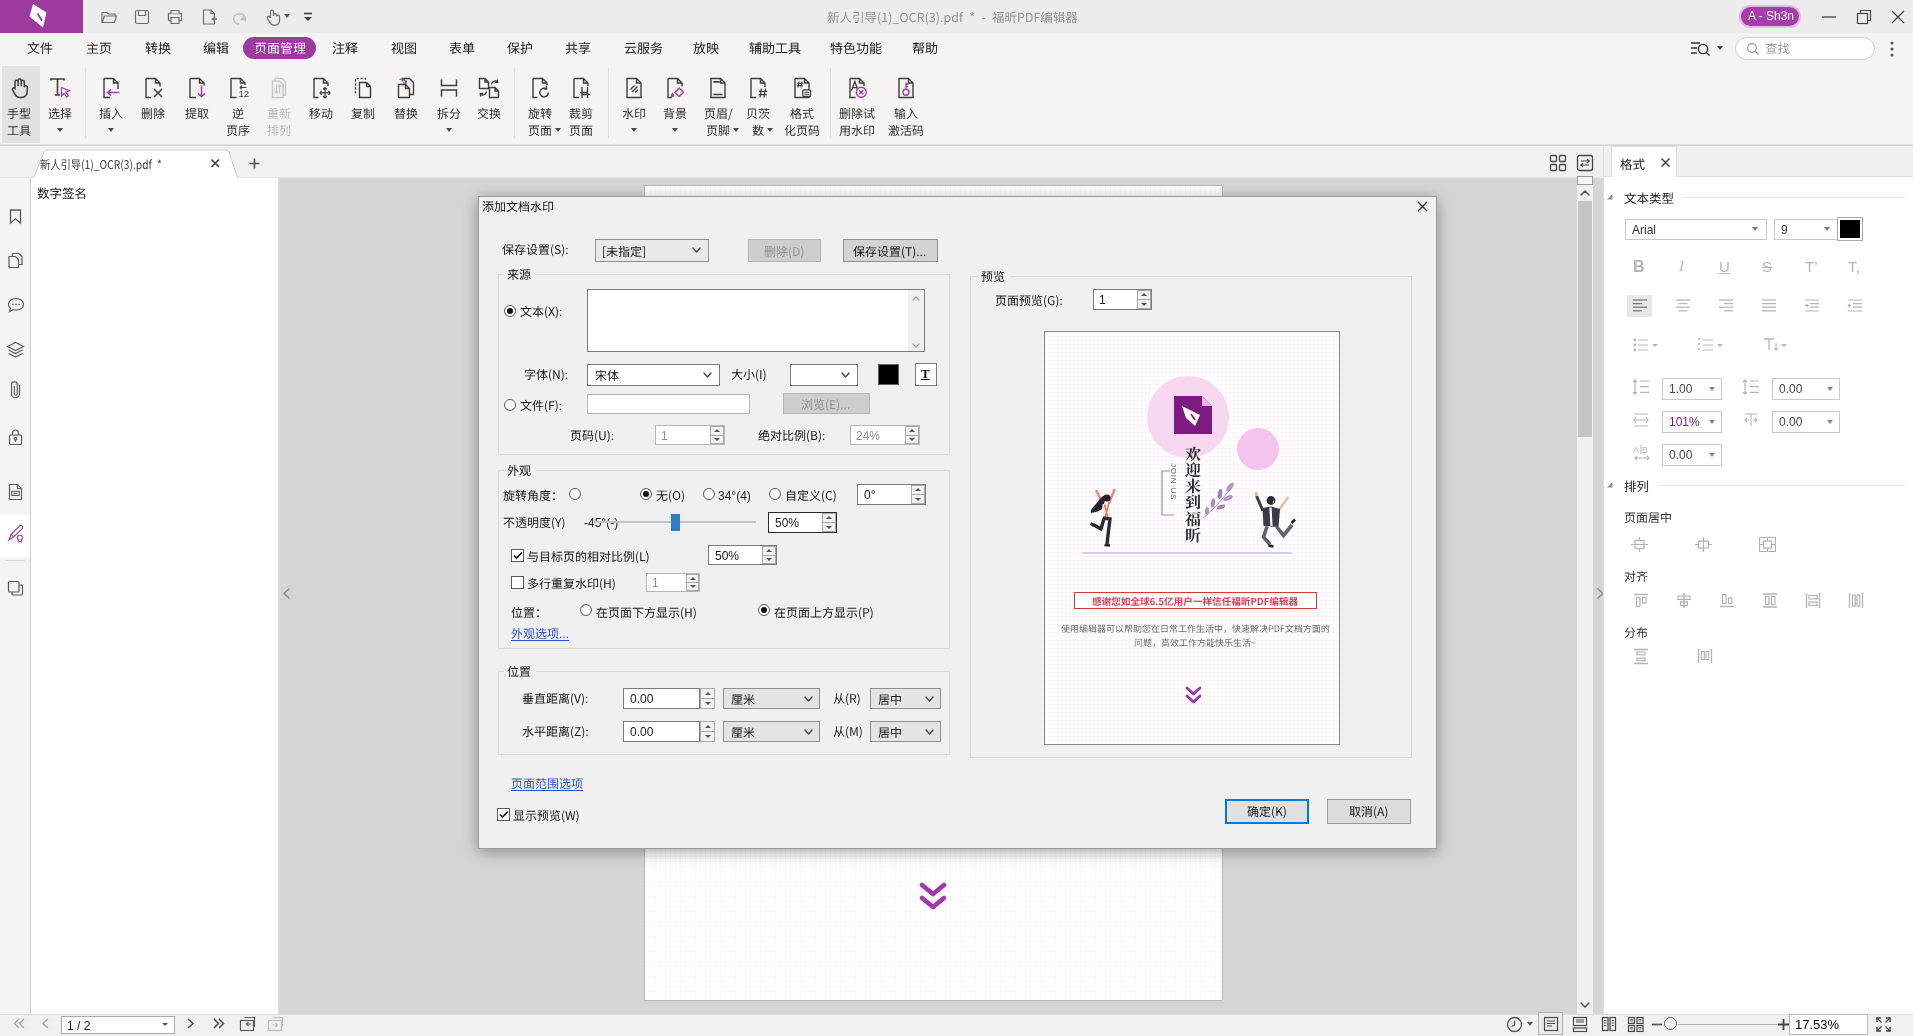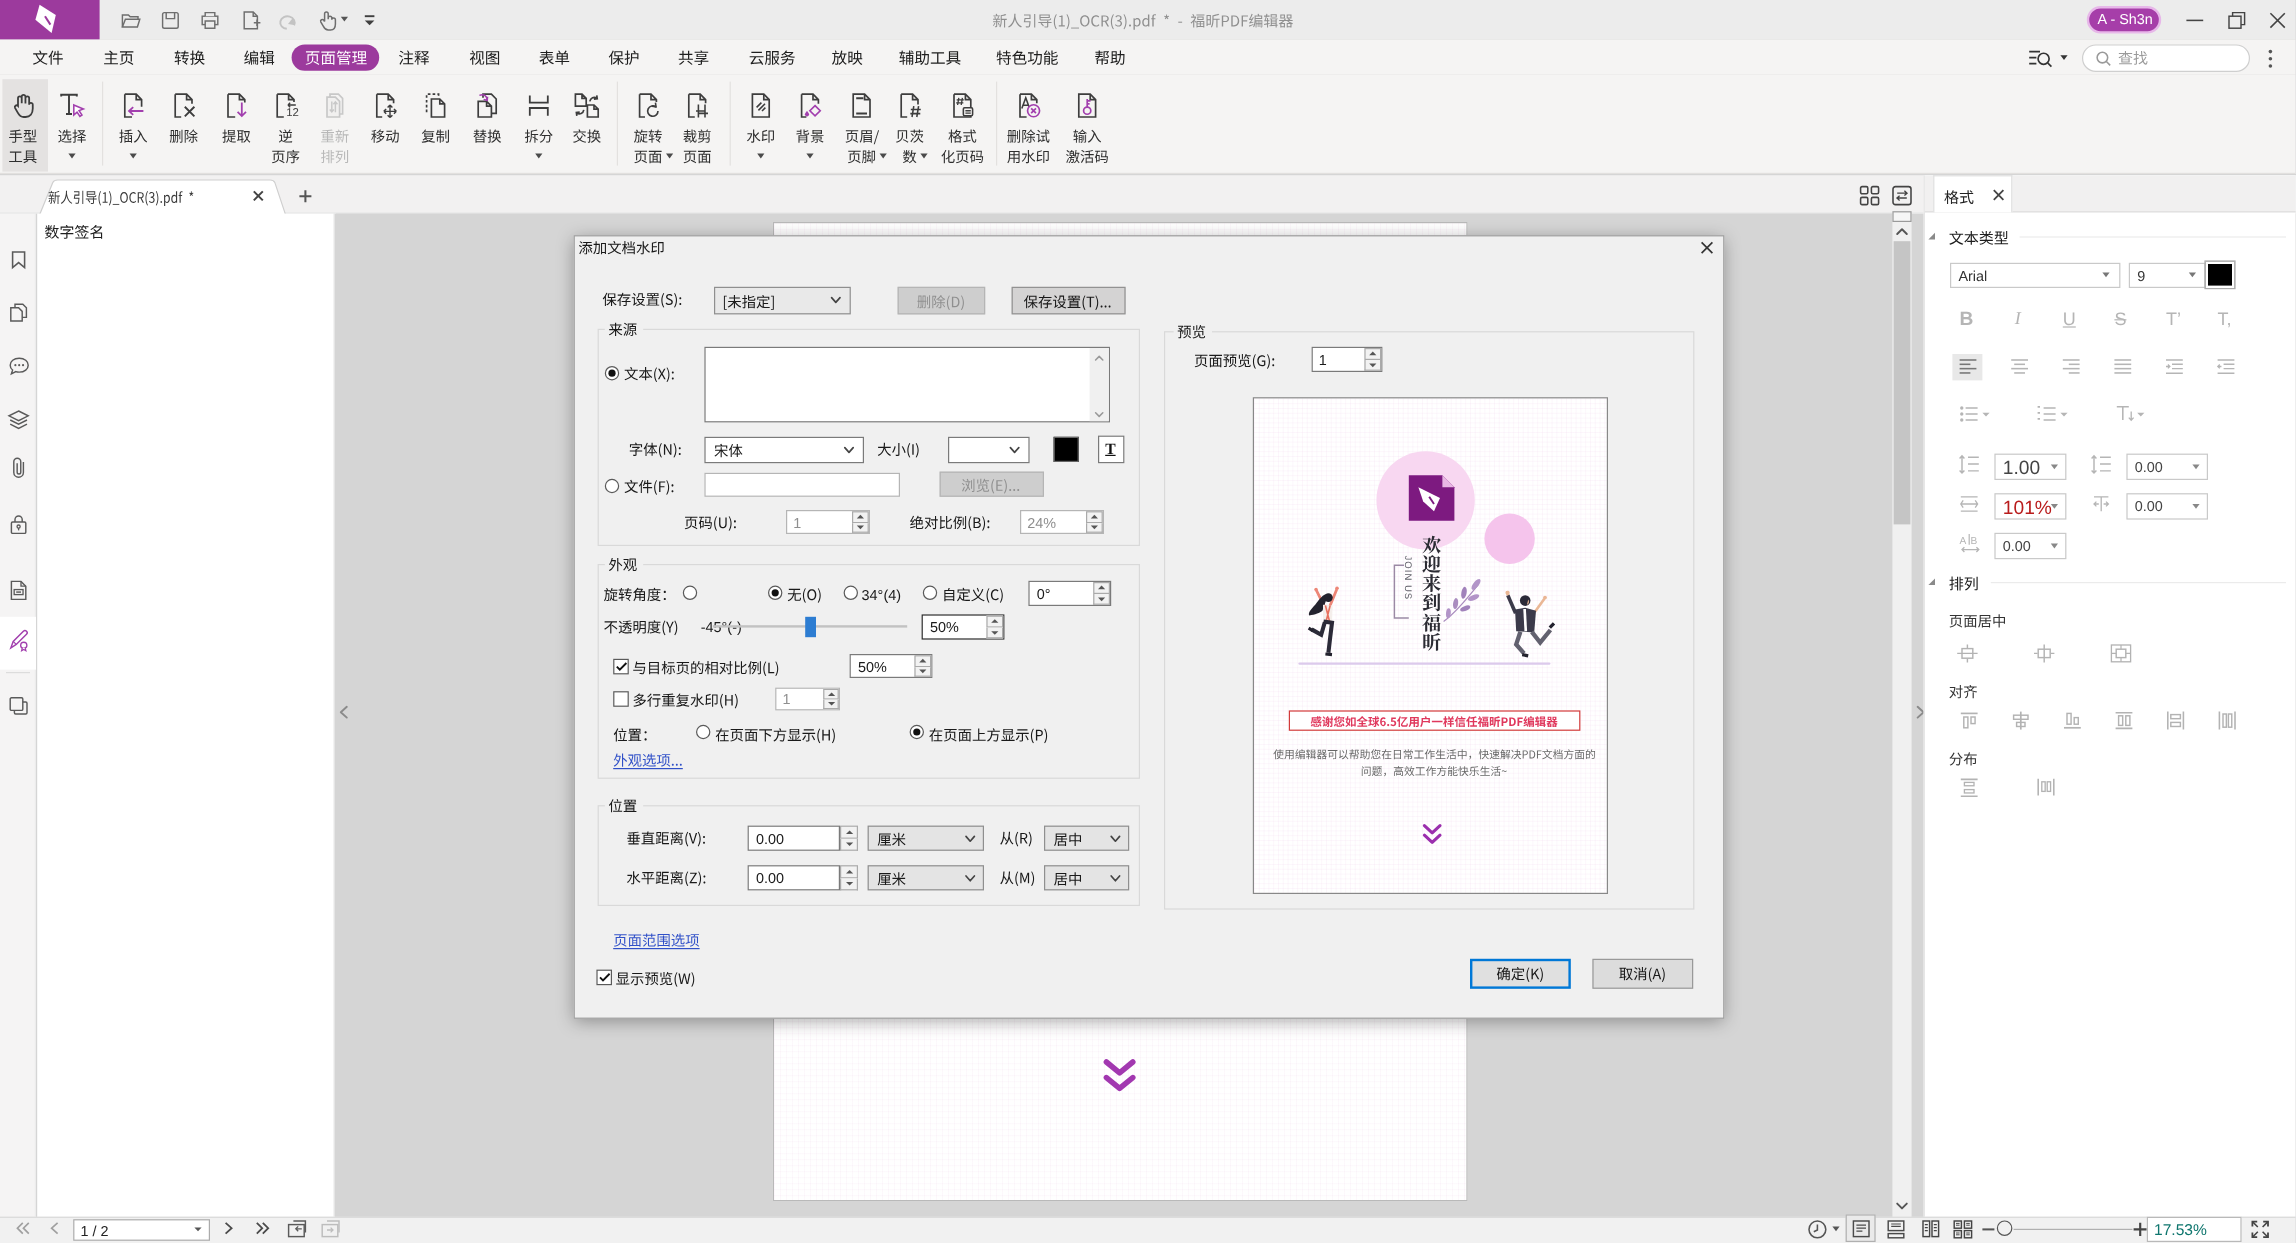--- a/index.html
+++ b/index.html
@@ -1412,33 +1412,33 @@
 <div class="caret" style="left:1717px;top:344px;border-left-width:3px;border-right-width:3px;border-top-width:3.5px;border-top-color:#b5b5b5"></div>
 <svg style="position:absolute;left:1763px;top:337px;" width="15" height="14" viewBox="0 0 15 14" fill="none">
     <path d="M1 2 H11 M6 2 V13" stroke="#b5b5b5" stroke-width="1.3"></path>
     <path d="M13 6 V13 M11 11 L13 13.2 L15 11" stroke="#b5b5b5" stroke-width="1.1"></path>
   </svg>
 <div class="caret" style="left:1781px;top:344px;border-left-width:3px;border-right-width:3px;border-top-width:3.5px;border-top-color:#b5b5b5"></div>
 <svg style="position:absolute;left:1633px;top:379px;" width="16" height="16" viewBox="0 0 16 16" fill="none">
     <path d="M2 1 V15 M0 3 L2 .8 L4 3 M0 13 L2 15.2 L4 13 M7 2 H16 M7 7.7 H16 M7 13.4 H16" stroke="#b5b5b5" stroke-width="1.2"></path>
   </svg>
 <div class="abs" style="left:1662px;top:378px;width:60px;height:22px;border:1px solid #c9c9c9;background:#fff"></div>
-<div class="lbl" style="left:1669px;top:382px;font-size:16px;color:#444">1.00</div>
+<div class="lbl" style="left:1669px;top:382px;font-size:12px;color:#444">1.00</div>
 <div class="caret" style="left:1709px;top:387px;border-left-width:3.5px;border-right-width:3.5px;border-top-width:4px;border-top-color:#888"></div>
 <svg style="position:absolute;left:1743px;top:379px;" width="16" height="16" viewBox="0 0 16 16" fill="none">
     <path d="M2 1 V15 M0 3 L2 .8 L4 3 M0 13 L2 15.2 L4 13 M7 2 H16 M7 7.7 H16 M7 13.4 H16" stroke="#b5b5b5" stroke-width="1.2"></path>
   </svg>
 <div class="abs" style="left:1772px;top:378px;width:68px;height:22px;border:1px solid #c9c9c9;background:#fff"></div>
 <div class="lbl" style="left:1779px;top:382px;font-size:12px;color:#444">0.00</div>
 <div class="caret" style="left:1827px;top:387px;border-left-width:3.5px;border-right-width:3.5px;border-top-width:4px;border-top-color:#888"></div>
 <svg style="position:absolute;left:1633px;top:412px;" width="16" height="16" viewBox="0 0 16 16" fill="none">
     <path d="M1 2 H15 M1 8 H15 M1 14 H15 M3 5 L1 8 L3 11 M13 5 L15 8 L13 11" stroke="#b5b5b5" stroke-width="1.1"></path>
   </svg>
 <div class="abs" style="left:1662px;top:411px;width:60px;height:22px;border:1px solid #c9c9c9;background:#fff"></div>
-<div class="lbl" style="left:1669px;top:415px;font-size:16px;color:#b91c1c">101%</div>
+<div class="lbl" style="left:1669px;top:415px;font-size:12px;color:#701a75">101%</div>
 <div class="caret" style="left:1709px;top:420px;border-left-width:3.5px;border-right-width:3.5px;border-top-width:4px;border-top-color:#888"></div>
 <svg style="position:absolute;left:1743px;top:412px;" width="16" height="16" viewBox="0 0 16 16" fill="none">
     <path d="M8 2 V14 M2 2 H14 M2 8 H6 M10 8 H14 M4 6 L2 8 L4 10 M12 6 L14 8 L12 10" stroke="#b5b5b5" stroke-width="1.1"></path>
   </svg>
 <div class="abs" style="left:1772px;top:411px;width:68px;height:22px;border:1px solid #c9c9c9;background:#fff"></div>
 <div class="lbl" style="left:1779px;top:415px;font-size:12px;color:#444">0.00</div>
 <div class="caret" style="left:1827px;top:420px;border-left-width:3.5px;border-right-width:3.5px;border-top-width:4px;border-top-color:#888"></div>
 <svg style="position:absolute;left:1633px;top:445px;" width="18" height="16" viewBox="0 0 18 16" fill="none">
     <text x="0" y="8" font-family="Liberation Sans" font-size="8.5" fill="#b5b5b5">A</text>
     <text x="9" y="8" font-family="Liberation Sans" font-size="8.5" fill="#b5b5b5">B</text>
@@ -1586,21 +1586,21 @@
   </svg>
 <svg style="position:absolute;left:1652px;top:1023px;" width="10" height="3" viewBox="0 0 10 3" fill="none">
     <path d="M0 1.5 H10" stroke="#555" stroke-width="1.7"></path>
   </svg>
 <div class="abs" style="left:1678px;top:1023.5px;width:99px;height:1.5px;background:#b0b0b0"></div>
 <div class="abs" style="left:1664px;top:1017px;width:13px;height:13px;border-radius:50%;border:1.6px solid #555;background:#f1f1f1"></div>
 <svg style="position:absolute;left:1778px;top:1019px;" width="11" height="11" viewBox="0 0 11 11" fill="none">
     <path d="M5.5 0 V11 M0 5.5 H11" stroke="#444" stroke-width="1.8"></path>
   </svg>
 <div class="abs" style="left:1789px;top:1014px;width:79px;height:21px;background:#fff;border:1px solid #b9b9b9"></div>
-<div class="lbl" style="left:1795px;top:1017px;font-size:13px;color:#0f766e">17.53%</div>
+<div class="lbl" style="left:1795px;top:1017px;font-size:13px;color:#000000">17.53%</div>
 <svg style="position:absolute;left:1875px;top:1016px;" width="17" height="17" viewBox="0 0 17 17" fill="none">
     <path d="M2 6 V2 H6 M11 2 H15 V6 M15 11 V15 H11 M6 15 H2 V11" stroke="#444" stroke-width="1.5" fill="none"></path>
     <path d="M2 2 L6.5 6.5 M15 2 L10.5 6.5 M15 15 L10.5 10.5 M2 15 L6.5 10.5" stroke="#444" stroke-width="1.3"></path>
   </svg>
 <svg width="0" height="0" style="position:absolute">
     <defs>
       <path id="g65b0r" d="M360 -213C390 -163 426 -95 442 -51L495 -83C480 -125 444 -190 411 -240ZM135 -235C115 -174 82 -112 41 -68C56 -59 82 -40 94 -30C133 -77 173 -150 196 -220ZM553 -744V-400C553 -267 545 -95 460 25C476 34 506 57 518 71C610 -59 623 -256 623 -400V-432H775V75H848V-432H958V-502H623V-694C729 -710 843 -736 927 -767L866 -822C794 -792 665 -762 553 -744ZM214 -827C230 -799 246 -765 258 -735H61V-672H503V-735H336C323 -768 301 -811 282 -844ZM377 -667C365 -621 342 -553 323 -507H46V-443H251V-339H50V-273H251V-18C251 -8 249 -5 239 -5C228 -4 197 -4 162 -5C172 13 182 41 184 59C233 59 267 58 290 47C313 36 320 18 320 -17V-273H507V-339H320V-443H519V-507H391C410 -549 429 -603 447 -652ZM126 -651C146 -606 161 -546 165 -507L230 -525C225 -563 208 -622 187 -665Z"></path>
       <path id="g4ebar" d="M457 -837C454 -683 460 -194 43 17C66 33 90 57 104 76C349 -55 455 -279 502 -480C551 -293 659 -46 910 72C922 51 944 25 965 9C611 -150 549 -569 534 -689C539 -749 540 -800 541 -837Z"></path>
       <path id="g5f15r" d="M782 -830V80H857V-830ZM143 -568C130 -474 108 -351 88 -273H467C453 -104 437 -31 413 -11C402 -2 391 0 369 0C345 0 278 -1 212 -7C227 15 237 46 239 70C303 74 366 75 398 72C434 70 456 64 478 40C511 7 529 -84 546 -308C548 -319 549 -343 549 -343H181C190 -391 200 -445 208 -498H543V-798H107V-728H469V-568Z"></path>
       <path id="g5bfcr" d="M211 -182C274 -130 345 -53 374 -1L430 -51C399 -100 331 -170 270 -221H648V-11C648 4 642 9 622 10C603 10 531 11 457 9C468 28 480 56 484 76C580 76 641 76 677 65C713 55 725 35 725 -9V-221H944V-291H725V-369H648V-291H62V-221H256ZM135 -770V-508C135 -414 185 -394 350 -394C387 -394 709 -394 749 -394C875 -394 908 -418 921 -521C898 -524 868 -533 848 -544C840 -470 826 -456 744 -456C674 -456 397 -456 344 -456C233 -456 213 -467 213 -509V-562H826V-800H135ZM213 -734H752V-629H213Z"></path>

